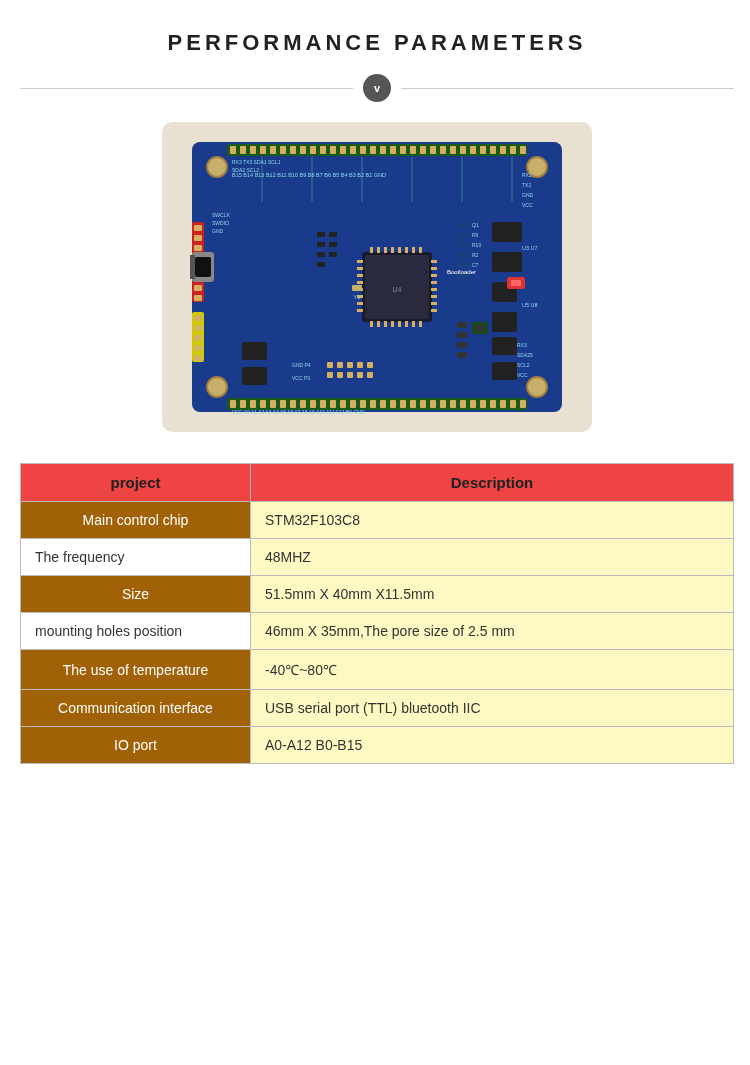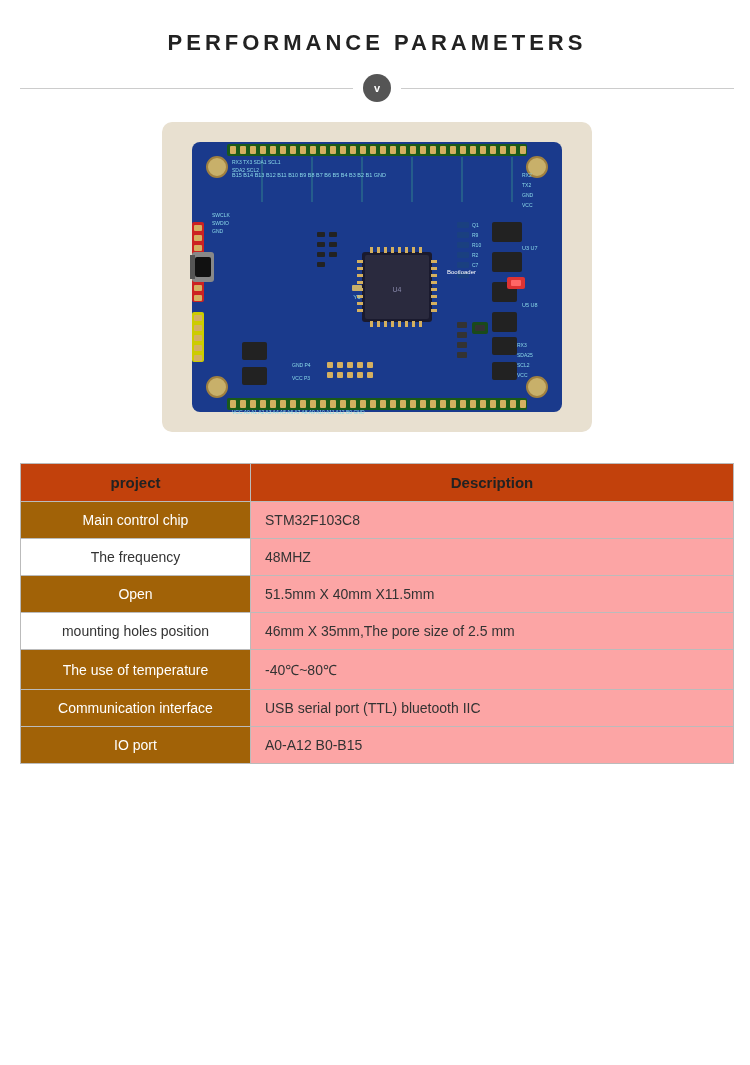--- a/index.html
+++ b/index.html
@@ -84,48 +84,47 @@
     }
 
     .params-table th,
     .params-table td {
       border: 1px solid #bbb;
       padding: 10px 14px;
       vertical-align: middle;
     }
 
     .header-row th {
-      background: #c2410c;
+      background: #ef4444;
       font-weight: bold;
       text-align: center;
       font-size: 15px;
       color: #222;
     }
 
     .header-row th:first-child {
       width: 230px;
       text-align: center;
     }
 
     .row-highlight td:first-child {
       background: #a16207;
       color: #fff;
       text-align: center;
       font-weight: normal;
     }
 
     .row-normal td:first-child {
       background: #fff;
-      text-align: center;
       color: #333;
     }
 
     .row-highlight td:last-child,
     .row-normal td:last-child {
-      background: #fca5a5;
+      background: #fef9c3;
       color: #333;
     }
 
     .col-project {
       width: 230px;
       text-align: center;
     }
 
     .col-desc {
       text-align: left;
@@ -392,21 +391,21 @@
     <tbody id="table-body">
     <tr class="row-highlight">
           <td>Main control chip</td>
           <td>STM32F103C8</td>
         </tr>
         <tr class="row-normal">
           <td>The frequency</td>
           <td>48MHZ</td>
         </tr>
         <tr class="row-highlight">
-          <td>Open</td>
+          <td>Size</td>
           <td>51.5mm X 40mm X11.5mm</td>
         </tr>
         <tr class="row-normal">
           <td>mounting holes position</td>
           <td>46mm X 35mm,The pore size of 2.5 mm</td>
         </tr>
         <tr class="row-highlight">
           <td>The use of temperature</td>
           <td>-40℃~80℃</td>
         </tr>

